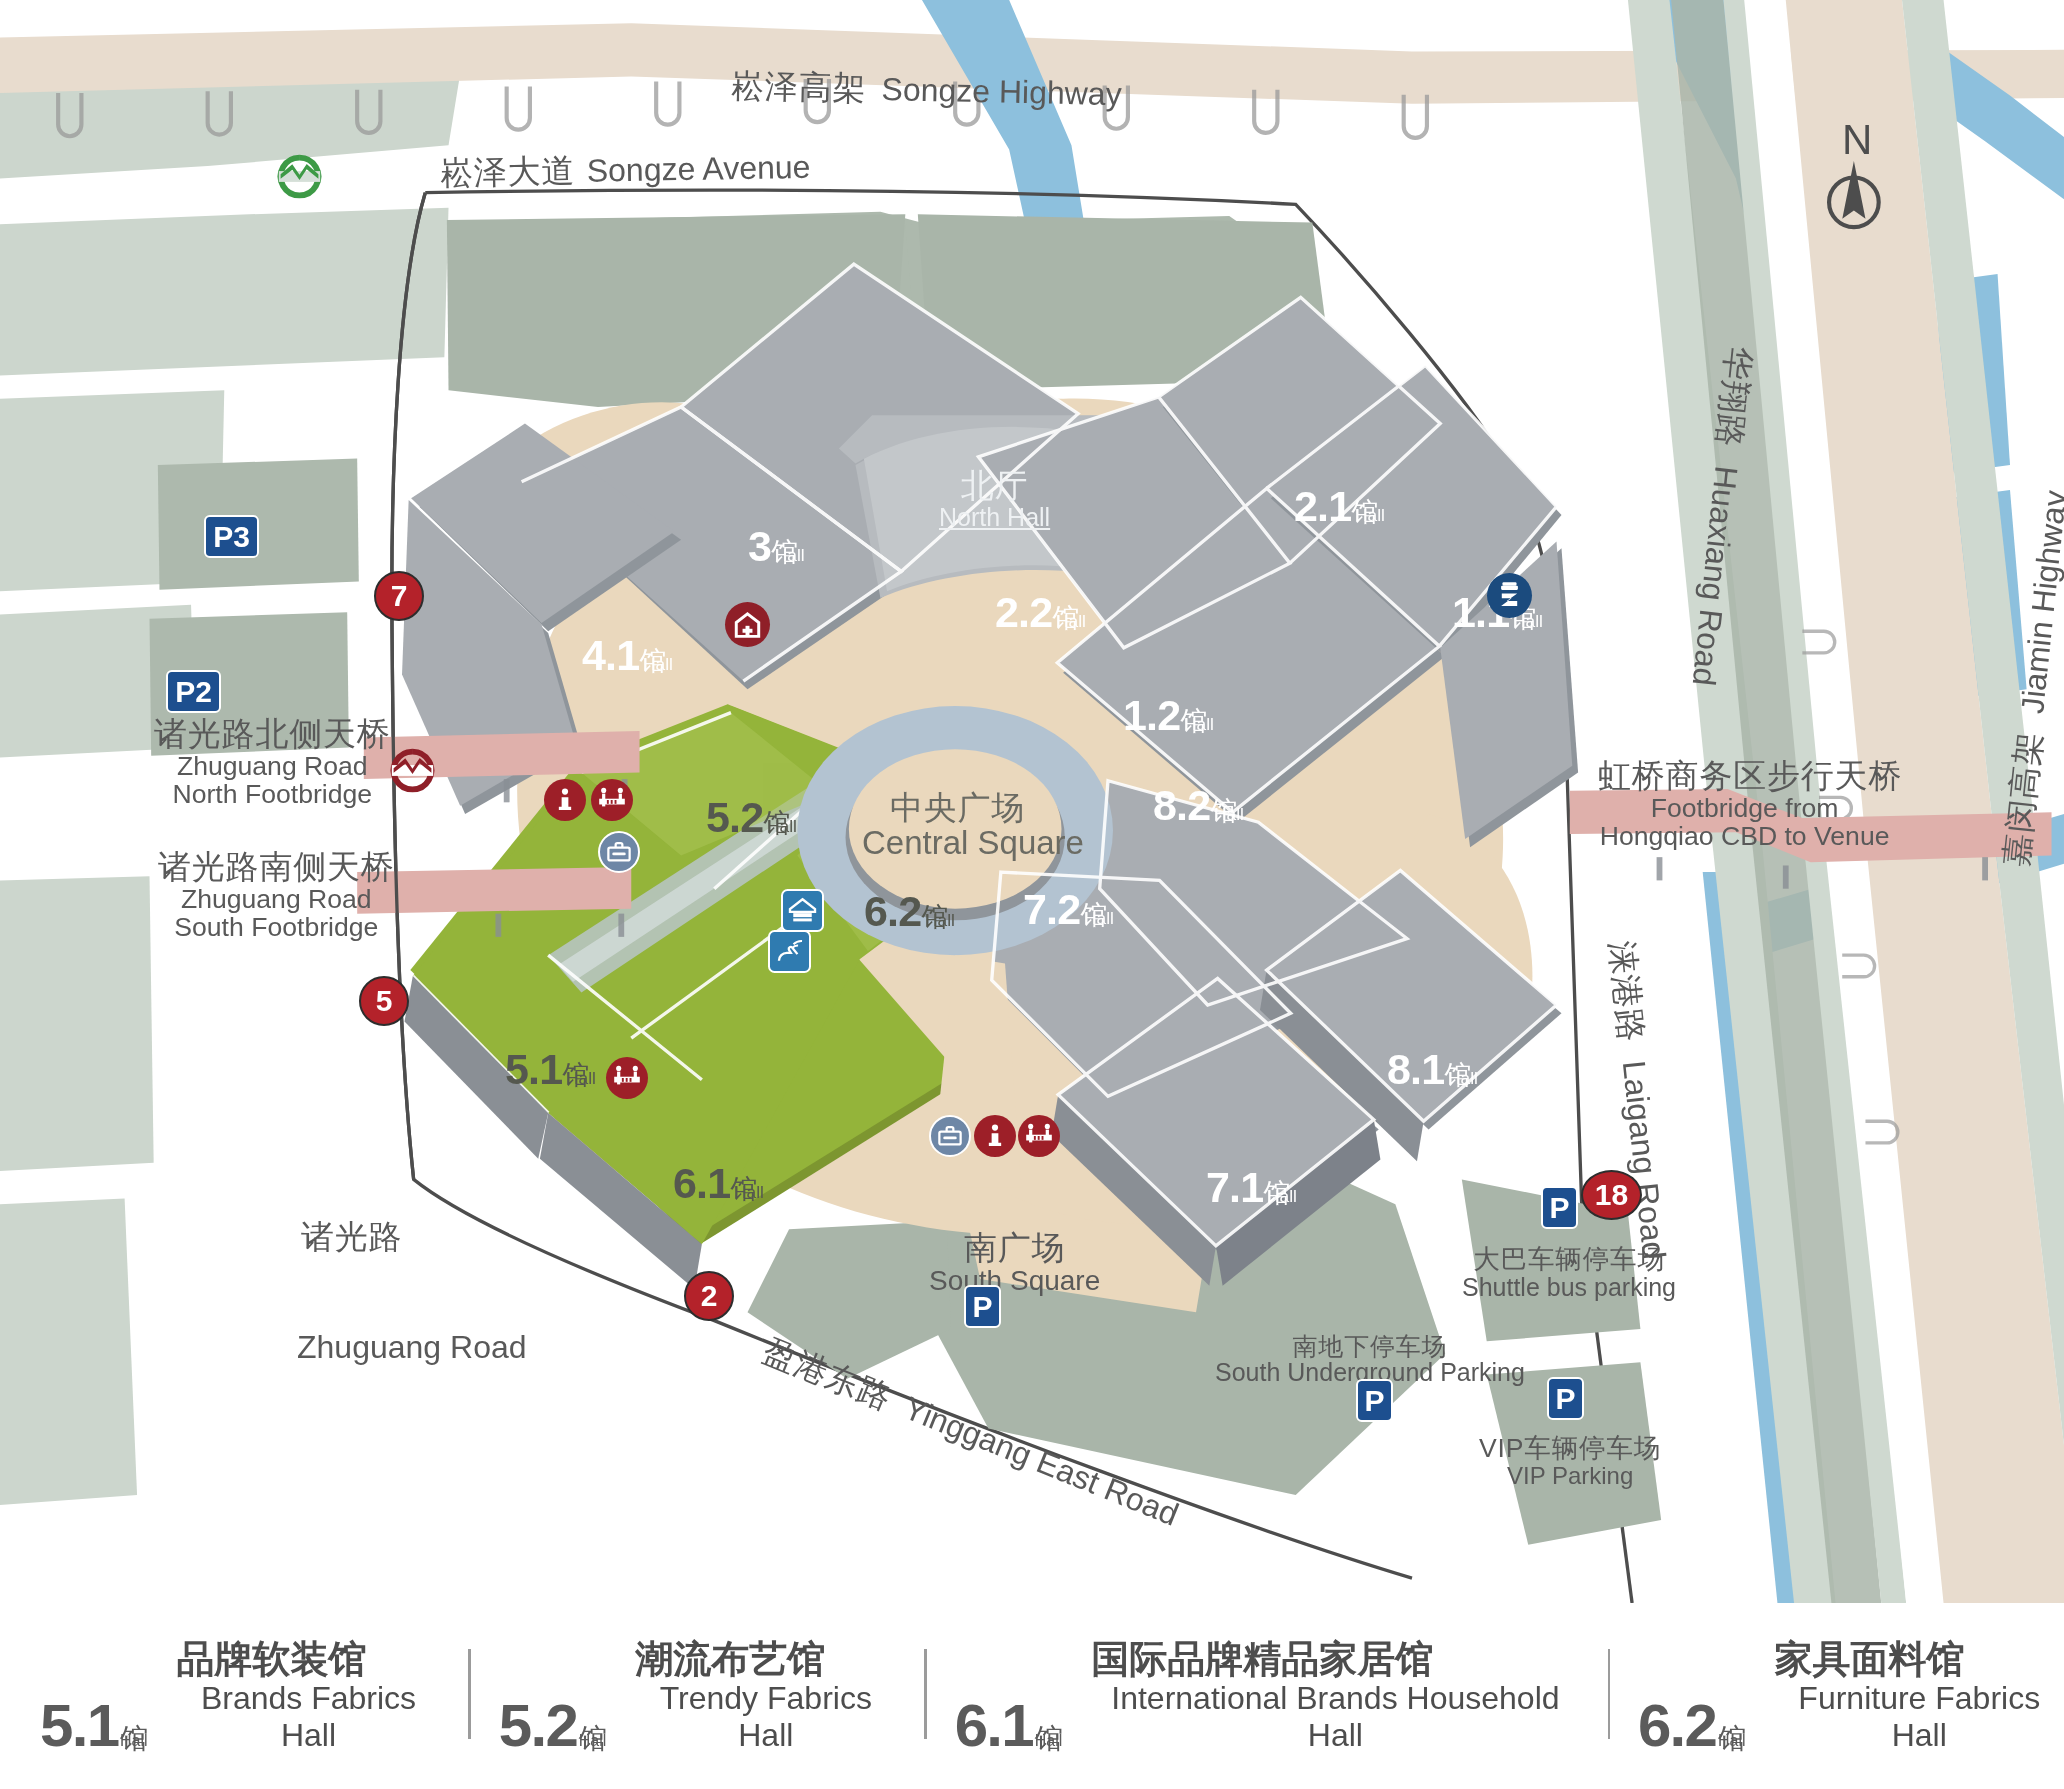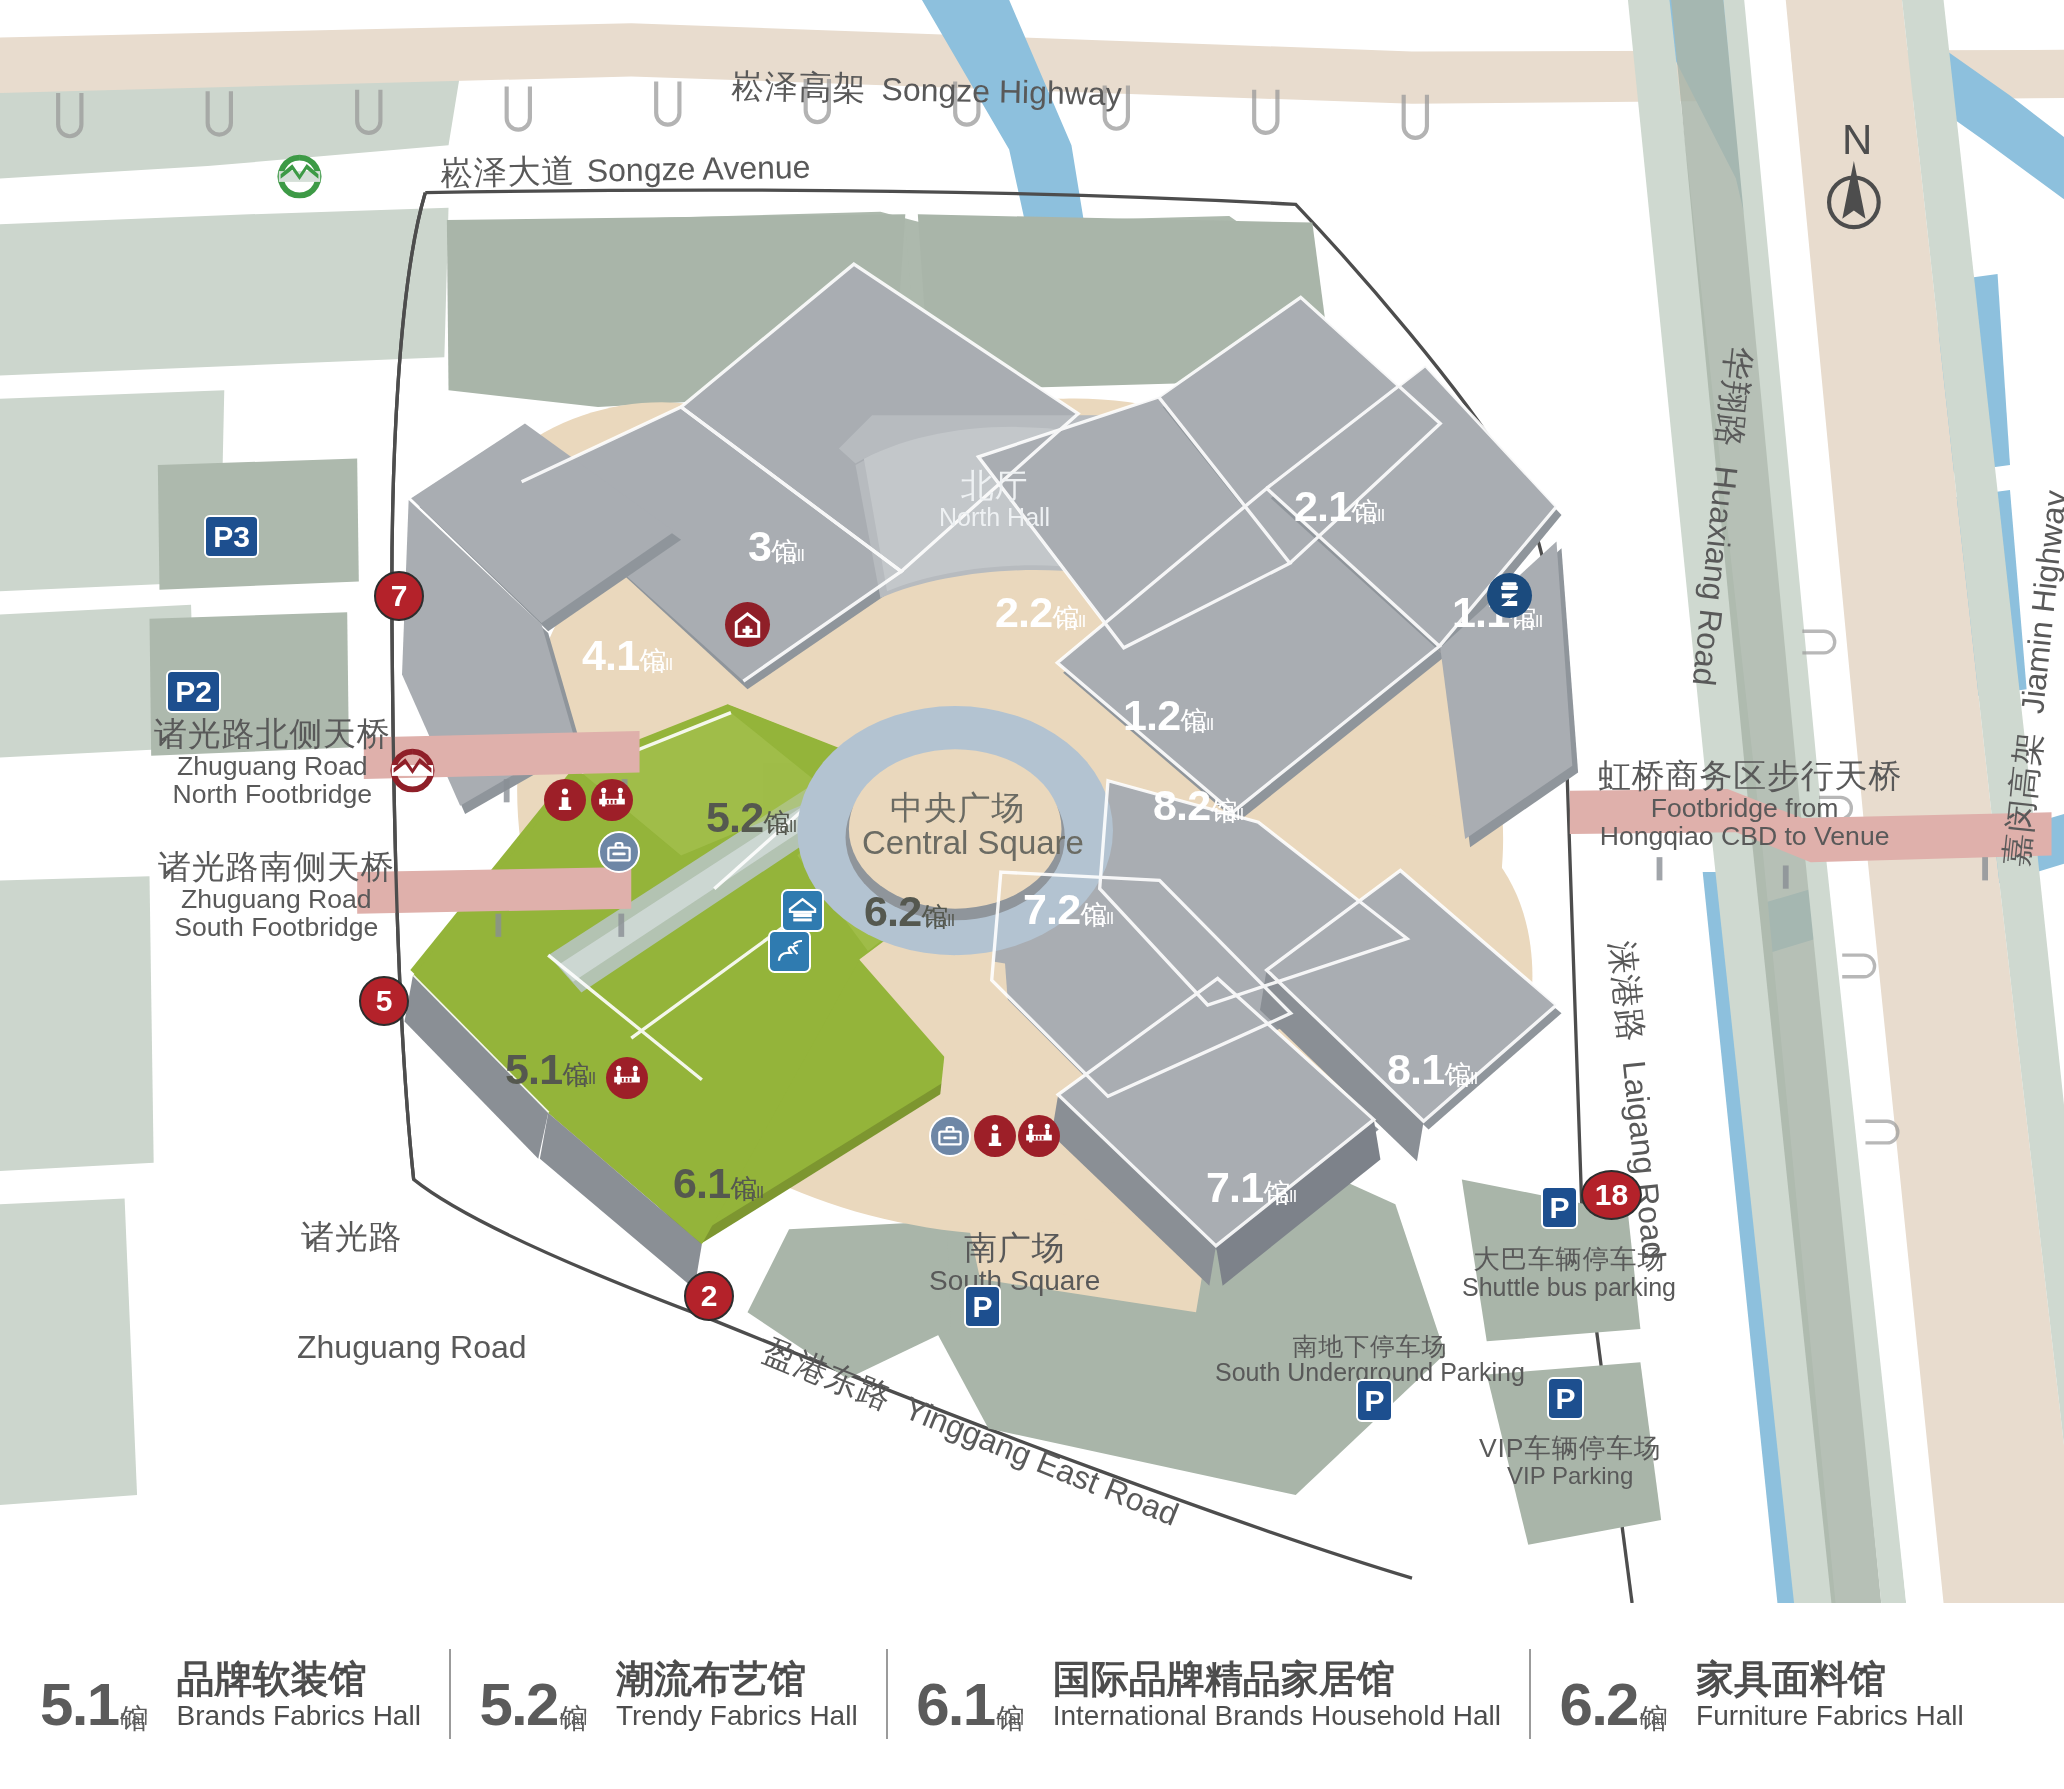--- a/index.html
+++ b/index.html
@@ -37,21 +37,21 @@
 
   .legend{position:absolute;left:0;top:1603px;width:2064px;height:186px;background:#fff;}
   .legend-inner{display:flex;align-items:center;height:100%;padding-left:40px;box-sizing:border-box;}
   .lg-item{display:flex;align-items:flex-end;}
   .lg-code{display:flex;align-items:flex-end;color:#5b5b5b;margin-right:15px;}
   .lg-code .n{font-size:60px;font-weight:bold;line-height:0.92;letter-spacing:-1.7px;}
   .lg-code .g2{font-size:28px;line-height:1;margin-left:1.7px;}
   .lg-code .h2{font-size:16px;line-height:1.6;margin-left:-28px;}
   .lg-txt{color:#4d4d4d;margin-left:14px;}
   .lg-txt .cn2{font-size:38px;font-weight:bold;line-height:1.08;display:block;}
-  .lg-txt .en2{font-size:28px;line-height:1.15;display:block;}
+  .lg-txt .en2{font-size:32px;line-height:1.15;display:block;text-align:center;}
   .lg-div{width:2.5px;height:90px;background:#9b9b9b;margin:0 28px 3.3px 28px;}
 </style>
 </head>
 <body>
 
 <div id="root">
 
   <div id="mapwrap">
 
     <svg class="layer" viewBox="0 0 2485 1930">
@@ -383,21 +383,21 @@
       <span class="en" style="display:block;font-size:26.6px;">South Footbridge</span>
     </div>
     <div class="lbl" style="left:1587px;top:758px;text-align:center;line-height:1.08;">
       <span class="cn" style="display:block;margin-left:11px;">虹桥商务区步行天桥</span>
       <span class="en" style="display:block;font-size:26.6px;">Footbridge from</span>
       <span class="en" style="display:block;font-size:26.6px;">Hongqiao CBD to Venue</span>
     </div>
 
     <div class="lbl" style="left:939px;top:469px;text-align:center;color:#eef1f3;line-height:1.05;">
       <span class="cn" style="display:block;">北厅</span>
-      <span style="display:block;font-size:25px;">North Hall</span>
+      <span style="display:block;font-size:25px;text-decoration:underline;">North Hall</span>
     </div>
     <div class="lbl" style="left:862px;top:791px;text-align:center;color:#6b6b63;line-height:1.05;width:191px;">
       <span class="cn" style="display:block;">中央广场</span>
       <span style="display:block;font-size:33px;">Central Square</span>
     </div>
     <div class="lbl" style="left:929px;top:1231px;text-align:center;line-height:1.05;">
       <span class="cn" style="display:block;">南广场</span>
       <span style="display:block;font-size:28px;">South Square</span>
     </div>
 

